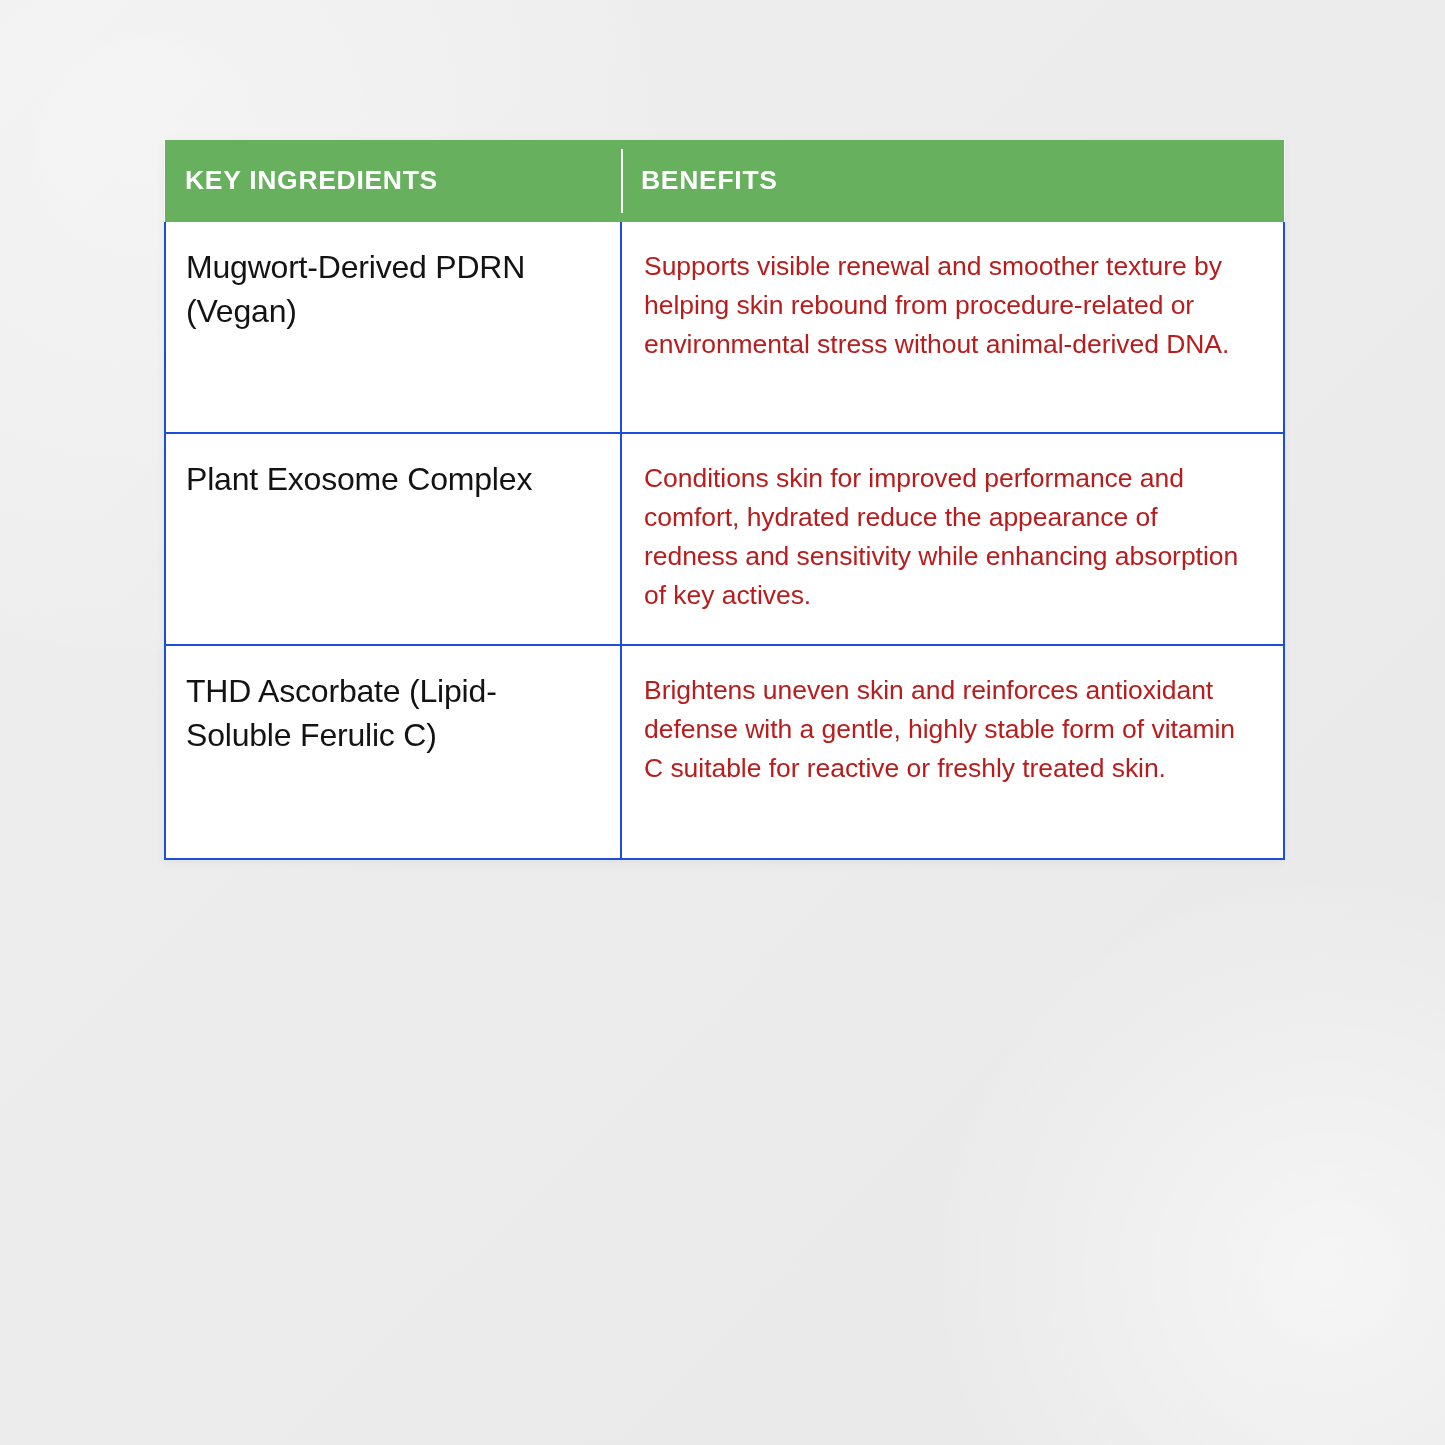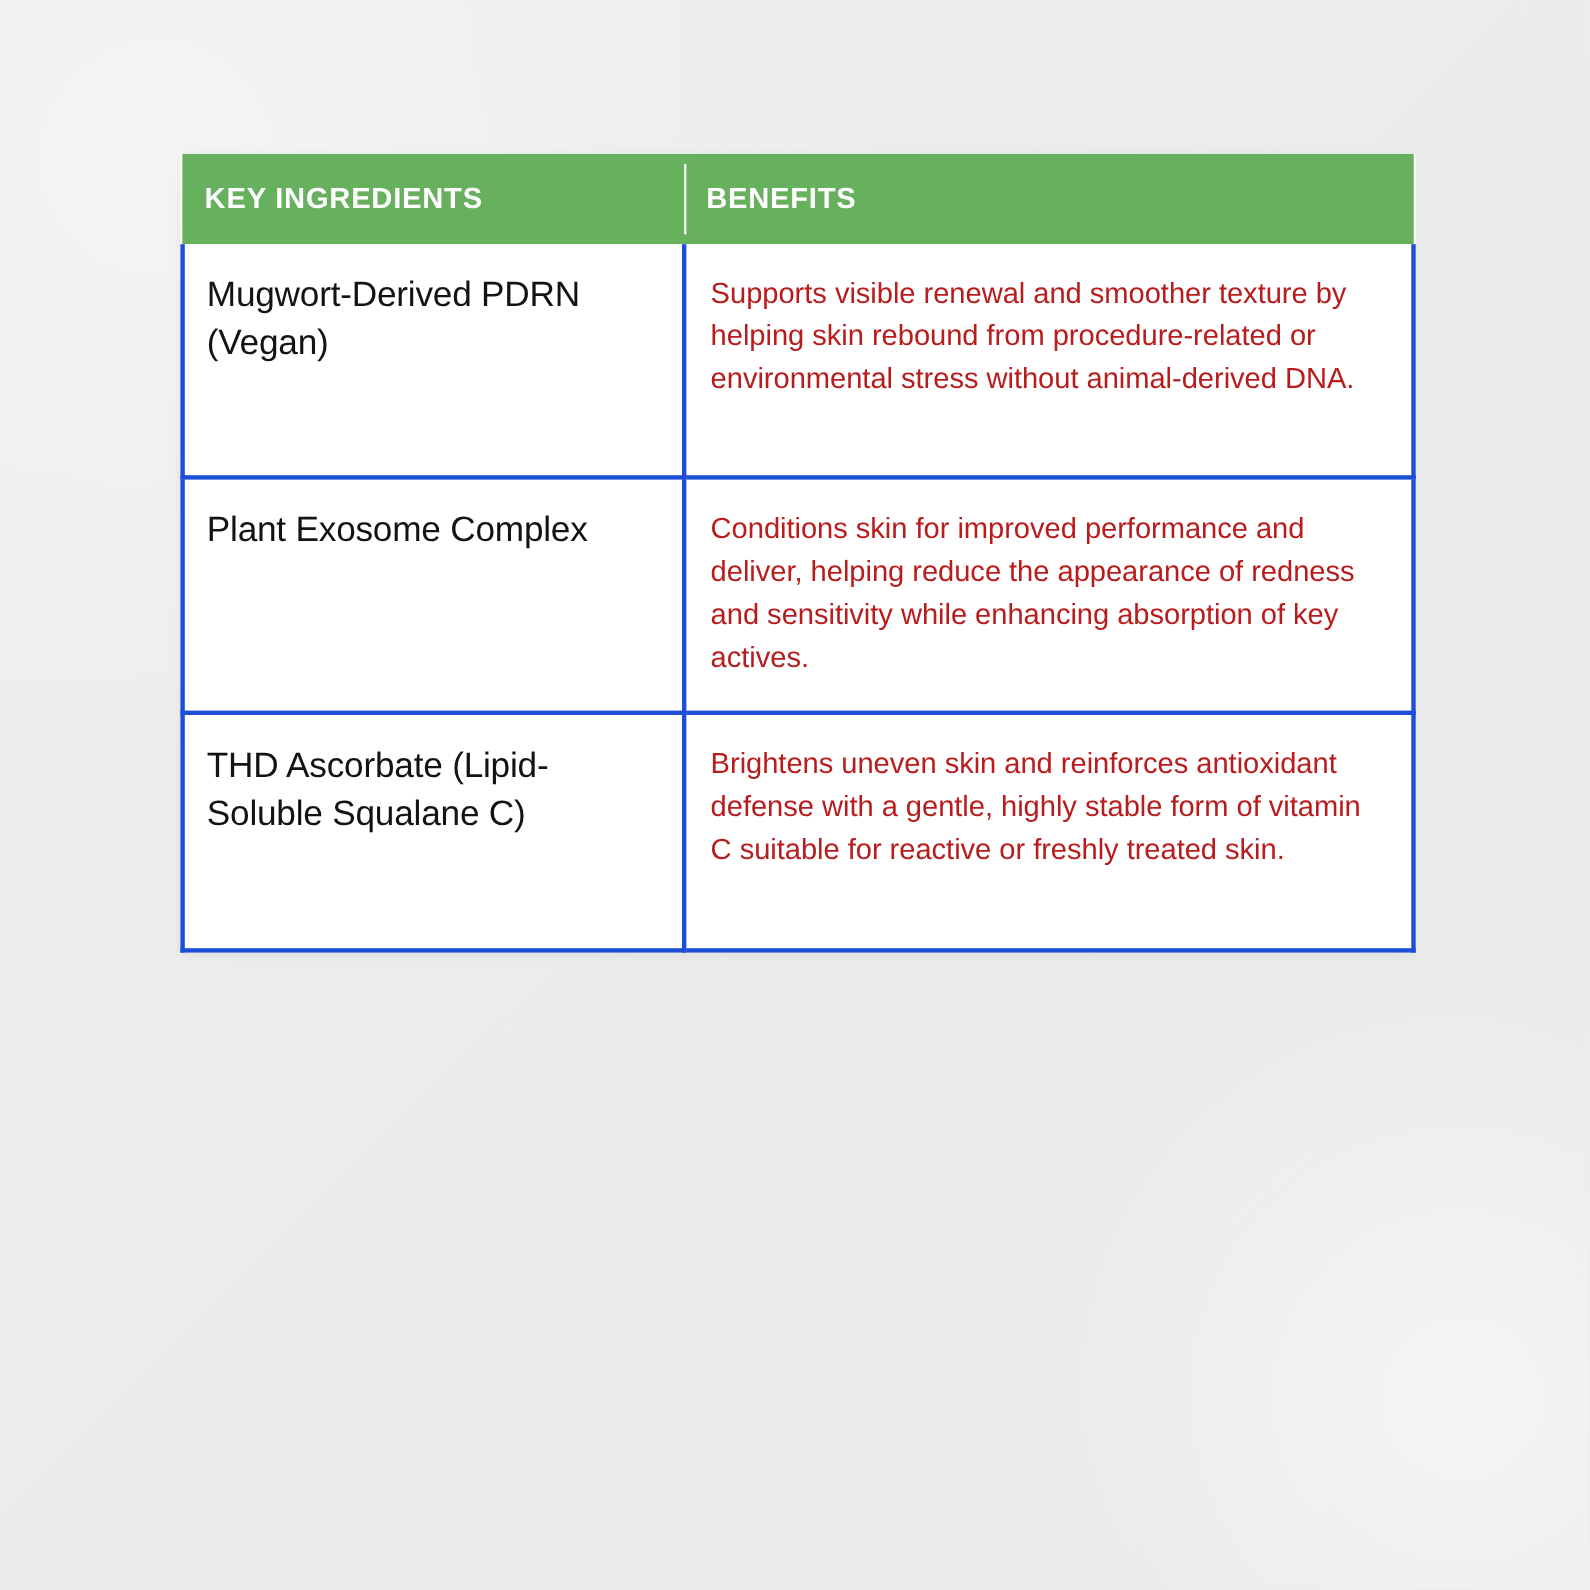--- a/index.html
+++ b/index.html
@@ -75,21 +75,21 @@
     content: "";
     position: absolute;
     left: 0;
     top: 9px;
     bottom: 9px;
     width: 2px;
     background: #ffffff;
   }
 
   tbody td {
-    border: 4px solid #1d4ed8;
+    border: 2px solid #1d4ed8;
     vertical-align: top;
     background: #ffffff;
     padding: 0;
   }
 
   tbody tr:first-child td { border-top: none; }
 
   td.ingredient-cell .cell-inner {
     padding: 24px 24px 28px 20px;
     font-size: 32px;
@@ -141,26 +141,26 @@
           </td>
           <td class="benefit-cell">
             <div class="cell-inner">Supports visible renewal and smoother texture by helping skin rebound from procedure-related or environmental stress without animal-derived DNA.</div>
           </td>
         </tr>
         <tr class="row-1">
           <td class="ingredient-cell">
             <div class="cell-inner">Plant Exosome Complex</div>
           </td>
           <td class="benefit-cell">
-            <div class="cell-inner">Conditions skin for improved performance and deliver, helping reduce the appearance of redness and sensitivity while enhancing absorption of key actives.</div>
+            <div class="cell-inner">Conditions skin for improved performance and comfort, hydrated reduce the appearance of redness and sensitivity while enhancing absorption of key actives.</div>
           </td>
         </tr>
         <tr class="row-2">
           <td class="ingredient-cell">
-            <div class="cell-inner">THD Ascorbate (Lipid-Soluble Squalane C)</div>
+            <div class="cell-inner">THD Ascorbate (Lipid-Soluble Ferulic C)</div>
           </td>
           <td class="benefit-cell">
             <div class="cell-inner">Brightens uneven skin and reinforces antioxidant defense with a gentle, highly stable form of vitamin C suitable for reactive or freshly treated skin.</div>
           </td>
         </tr>
       </tbody>
     </table>
   </div>
 </div>
 

